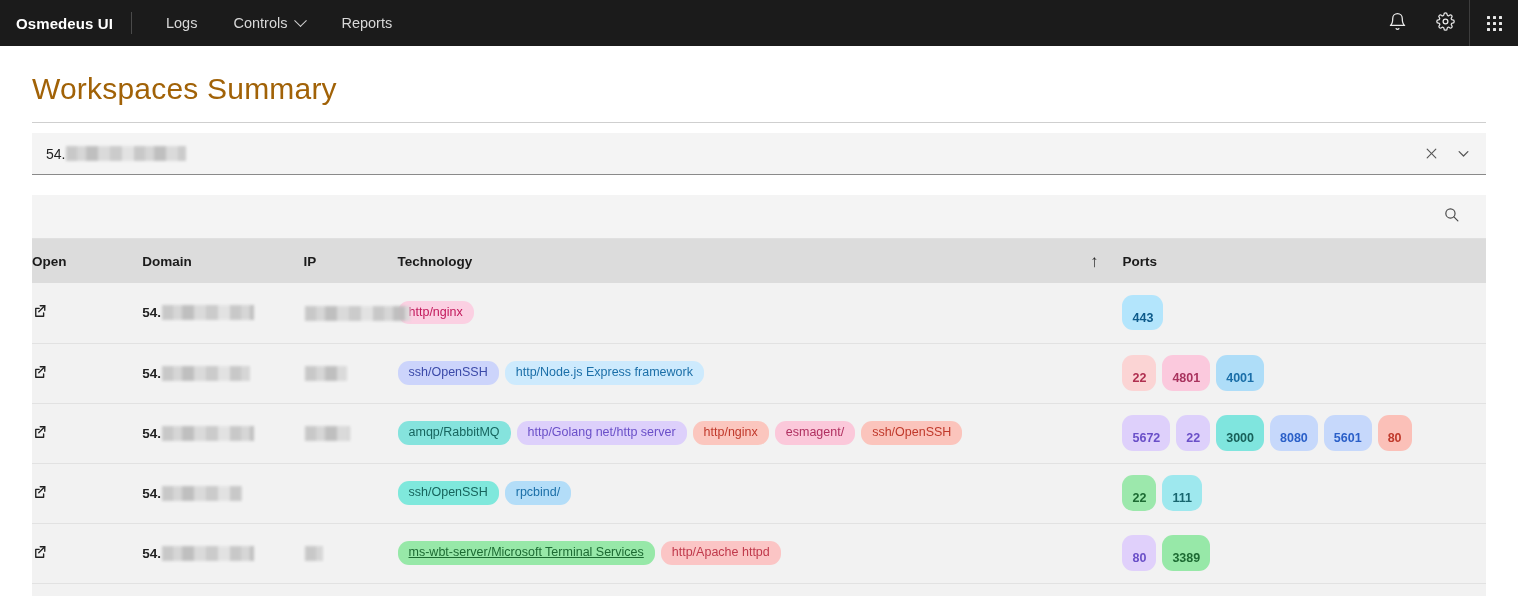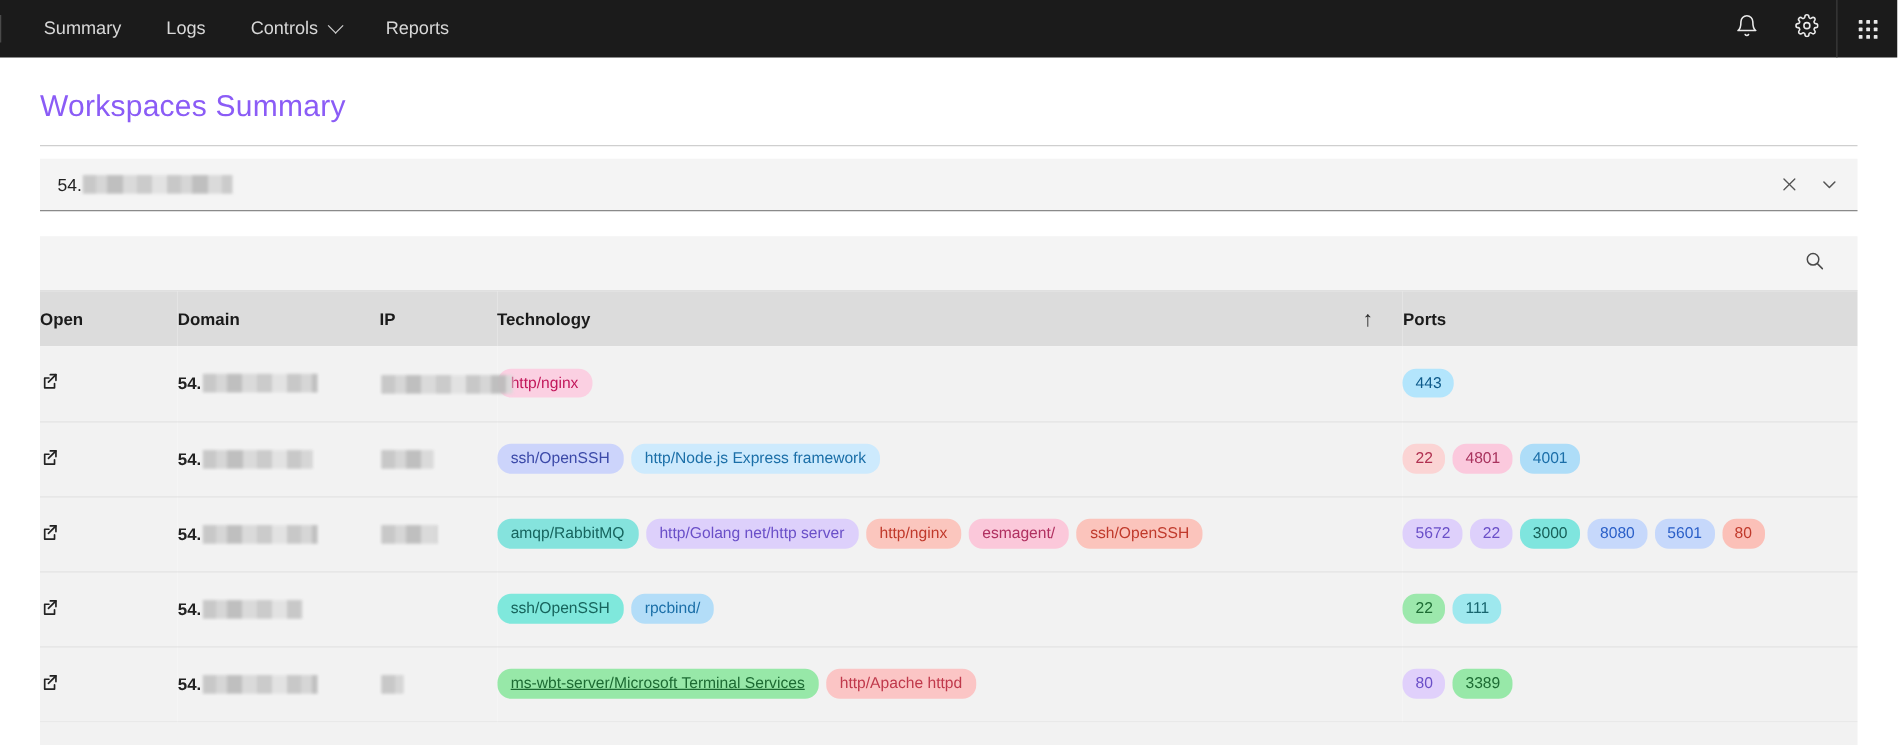--- a/index.html
+++ b/index.html
@@ -59,23 +59,23 @@
     display: grid;
     grid-template-columns: repeat(3, 3px);
     grid-template-rows: repeat(3, 3px);
     gap: 3px;
   }
   .grid-icon i { display: block; width: 3px; height: 3px; background: #e8e8e8; border-radius: .5px; }
 
   
   .page { padding: 0 32px; }
   .page-title {
-    font-size: 24px;
+    font-size: 30px;
     font-weight: normal;
-    color: #8b5cf6;
+    color: #a16207;
     margin: 26px 0 16px 0;
     letter-spacing: .2px;
   }
   .title-rule { height: 1px; background: #cfcfcf; margin: 0 0 0 0; }
 
   
   .ws-select {
     height: 42px;
     background: #f4f4f4;
     border-bottom: 1px solid #8a8a8a;
@@ -169,36 +169,35 @@
   .tags { display: flex; flex-wrap: wrap; gap: 6px; align-items: center; }
   .tag {
     border-radius: 11px;
     padding: 4px 11px 5px 11px;
     font-size: 12.5px;
     line-height: 1.15;
     white-space: nowrap;
   }
   .port {
     border-radius: 11px;
-    padding: 4px 10px 5px 10px;
+    padding: 16px 10px 5px 10px;
     font-size: 12.5px;
     line-height: 1.15;
     white-space: nowrap;
+    font-weight: bold;
   }
   .table-bottom { height: 26px; background: #f2f2f2; border-bottom: 1px solid #d6d6d6; }
 </style>
 </head>
 <body>
 
 <div class="navbar">
+  <div class="brand">Osmedeus UI</div>
   <div class="brand-sep"></div>
   <div class="nav-links">
-    <div class="nav-link">
-      <span>Summary</span>
-    </div>
     <div class="nav-link">
       <span>Logs</span>
     </div>
     <div class="nav-link">
       <span>Controls</span>
       <span class="caret"></span>
     </div>
     <div class="nav-link">
       <span>Reports</span>
     </div>

